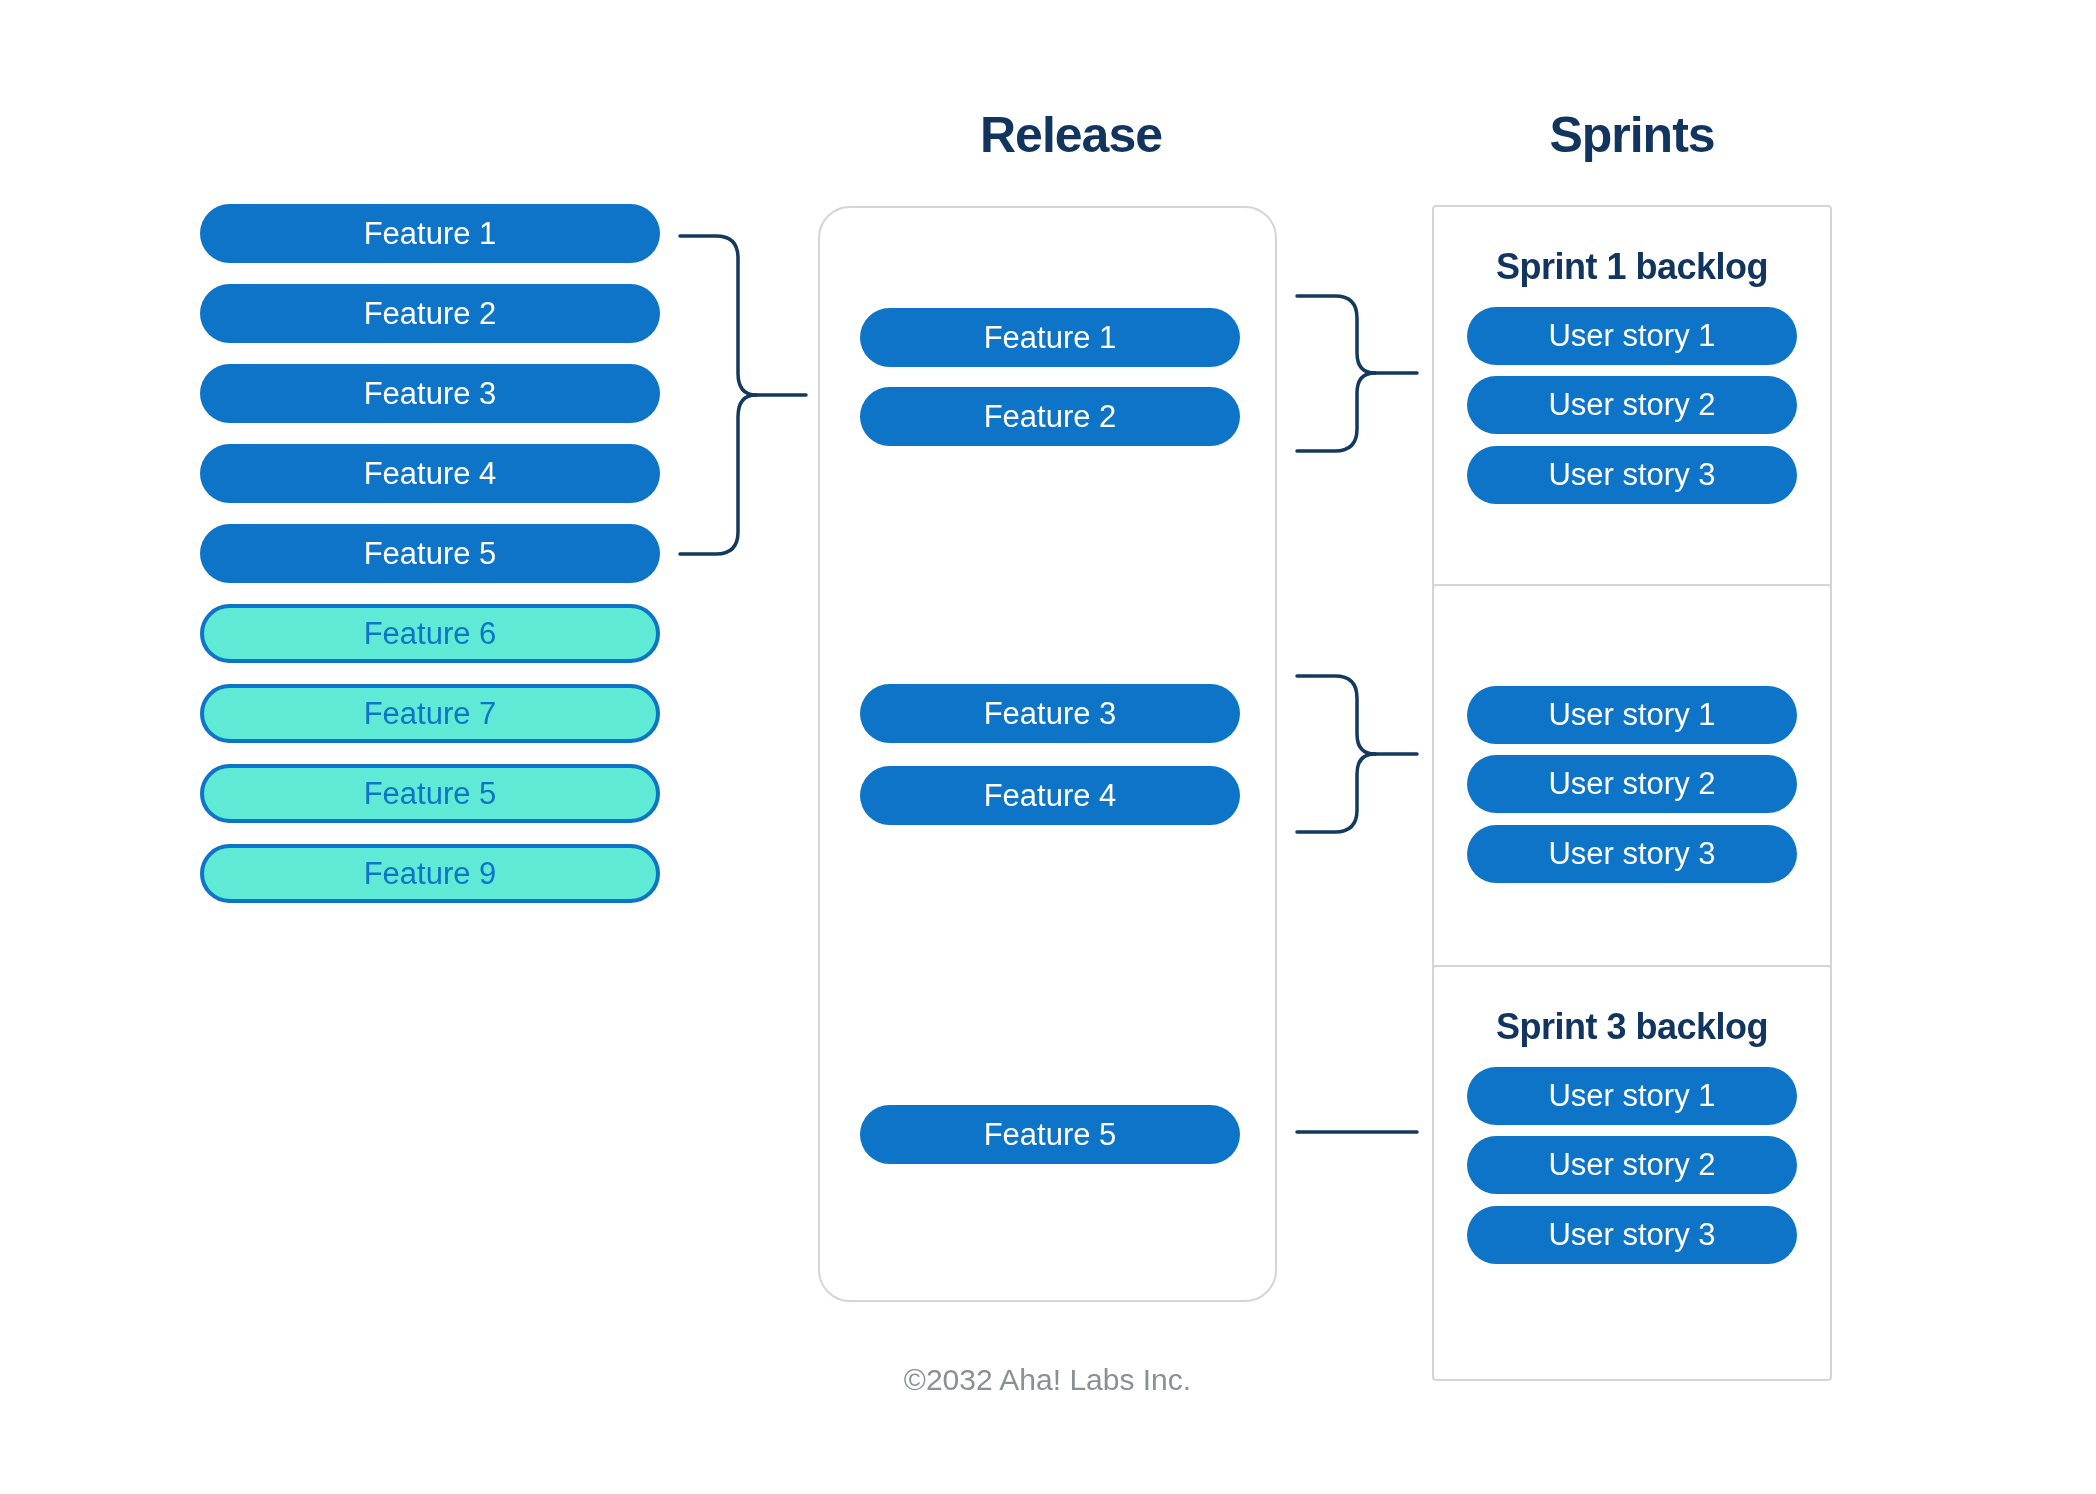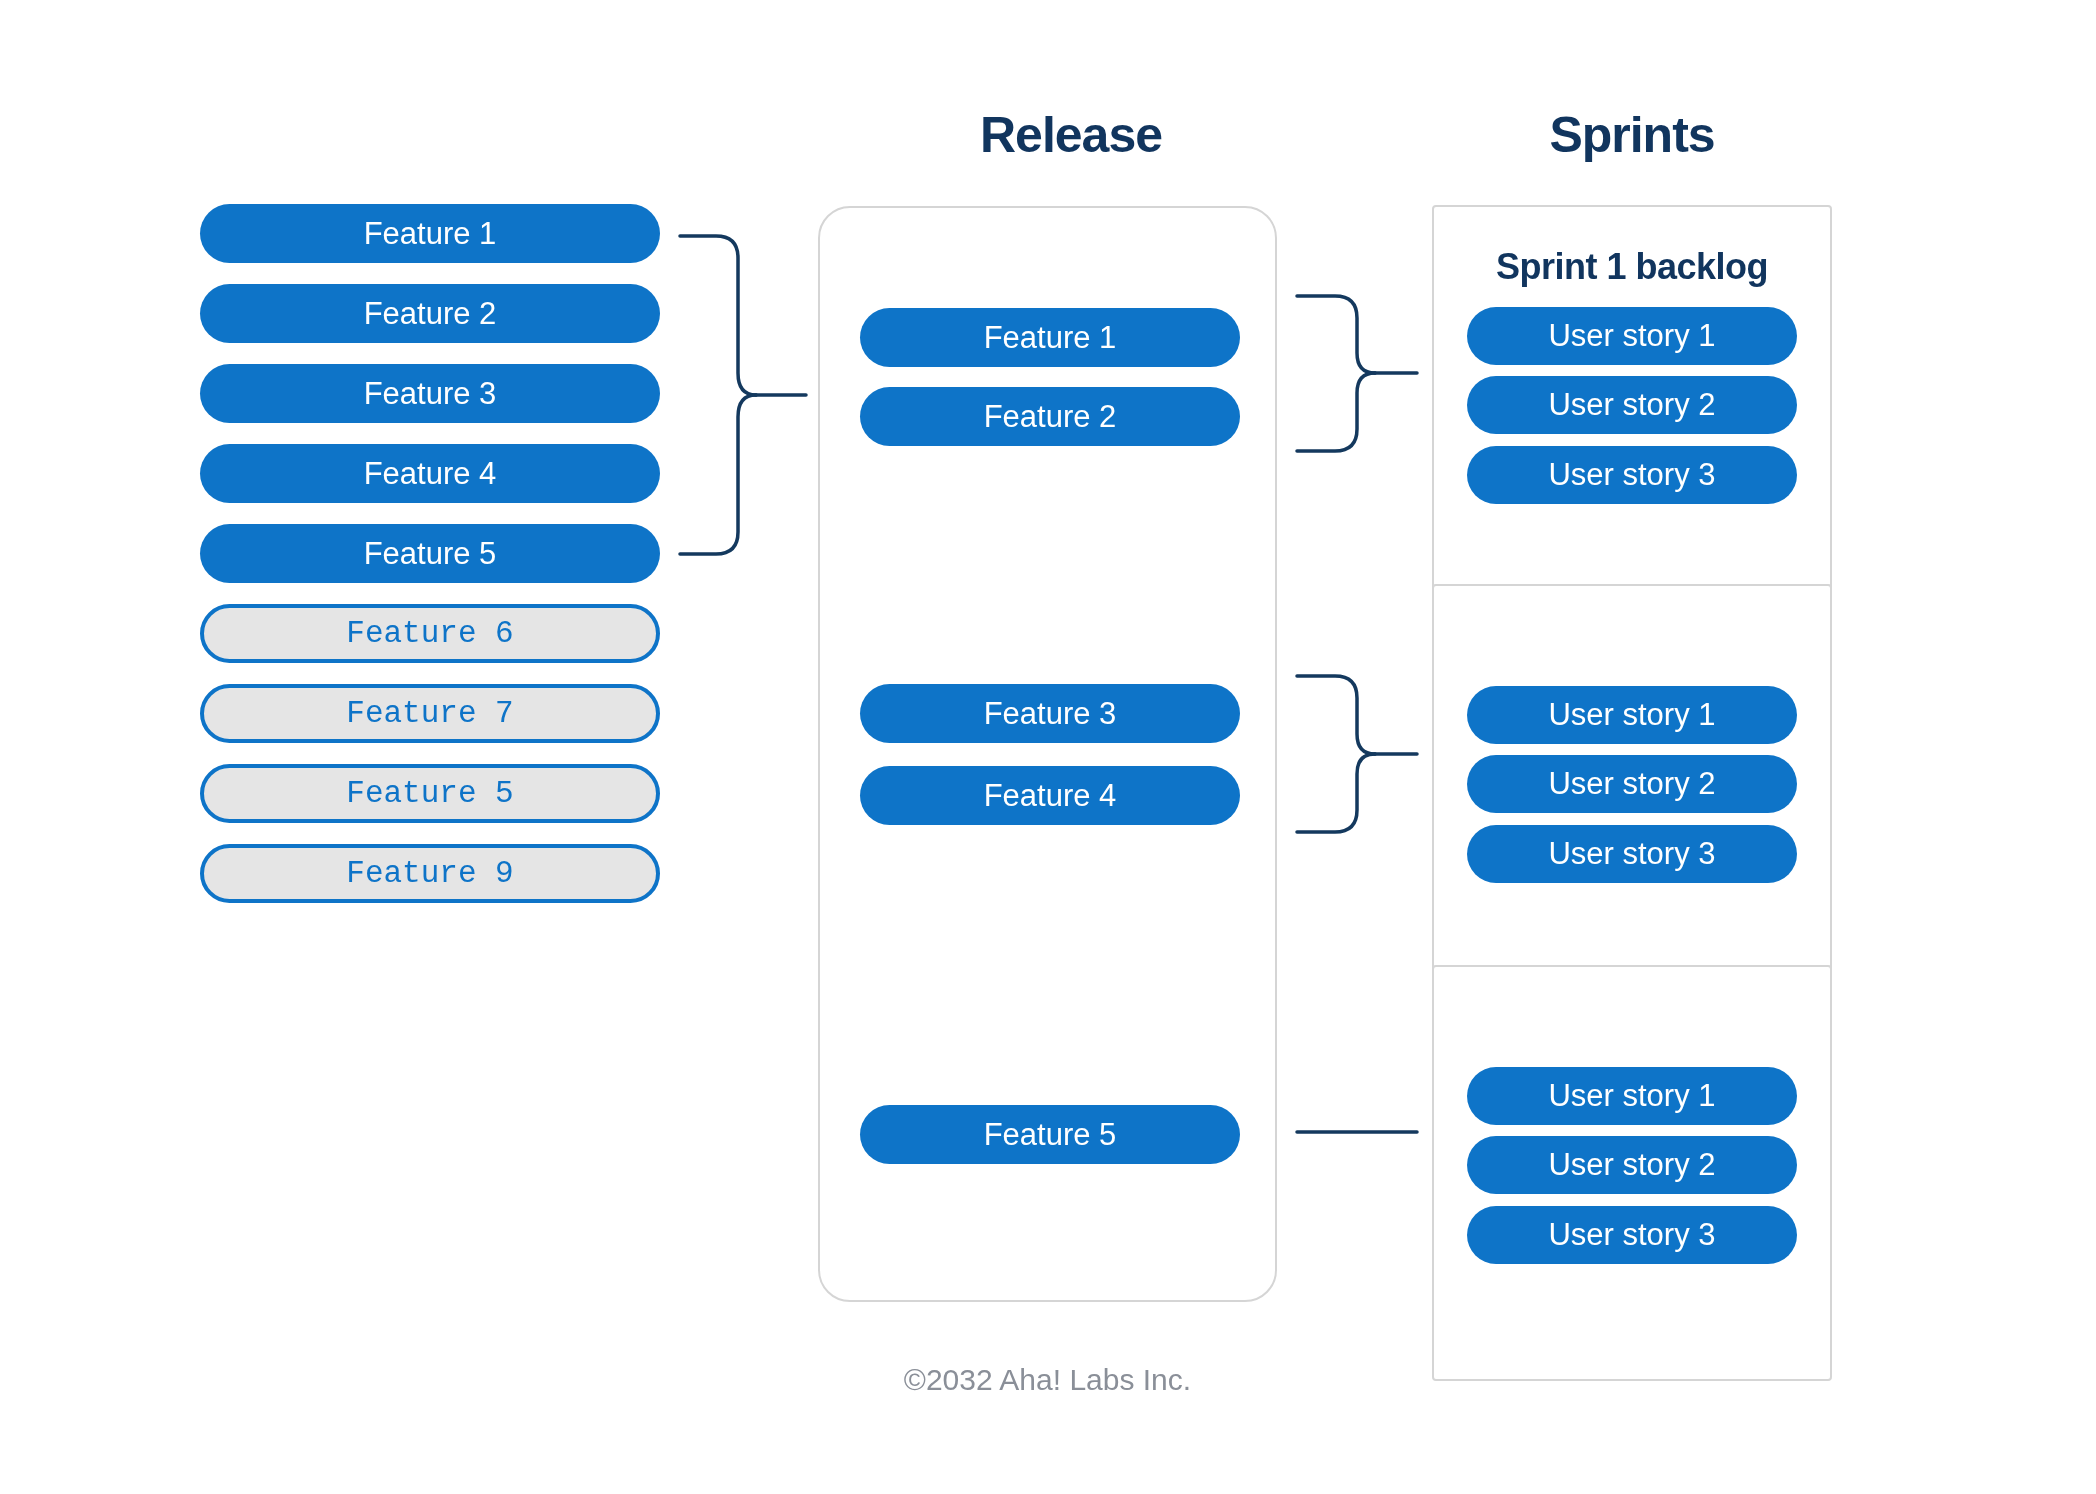--- a/index.html
+++ b/index.html
@@ -23,21 +23,21 @@
     position:absolute;height:64px;line-height:64px;text-align:center;
     font-size:50px;font-weight:bold;color:var(--navy);letter-spacing:-1px;
   }
   .pill{
     position:absolute;height:59px;border-radius:30px;box-sizing:border-box;
     display:flex;align-items:center;justify-content:center;
     background:var(--pill-blue);color:var(--pill-text);
     font-size:31px;
   }
   .pill.outline{
-    background:#e5e5e5;border:4px solid var(--pill-blue);color:var(--pill-blue);font-family:Liberation Mono, monospace;
+    background:#5eead4;border:4px solid var(--pill-blue);color:var(--pill-blue);
   }
   .frame{
     position:absolute;background:#ffffff;border:2.5px solid var(--box-border);
     box-sizing:border-box;
   }
   .release-frame{left:818px;top:206px;width:459px;height:1096px;border-radius:32px;}
   .sprint-frame{left:1432px;width:400px;height:416px;border-radius:4px;}
   .sprint-title{
     position:absolute;left:0;top:38px;width:100%;height:44px;line-height:44px;
     text-align:center;font-size:36px;font-weight:bold;color:var(--navy);letter-spacing:-0.5px;
@@ -95,20 +95,21 @@
     <div class="pill solid" style="top:239px;">User story 3</div>
   </div>
 
   <div class="frame sprint-frame" style="top:584px;">
     <div class="pill solid" style="top:100px;">User story 1</div>
     <div class="pill solid" style="top:169px;">User story 2</div>
     <div class="pill solid" style="top:239px;">User story 3</div>
   </div>
 
   <div class="frame sprint-frame" style="top:965px;">
+    <div class="sprint-title">Sprint 3 backlog</div>
     <div class="pill solid" style="top:100px;">User story 1</div>
     <div class="pill solid" style="top:169px;">User story 2</div>
     <div class="pill solid" style="top:239px;">User story 3</div>
   </div>
 
   <div class="footer">©2032 Aha! Labs Inc.</div>
 
 </div>
 
 </body></html>

